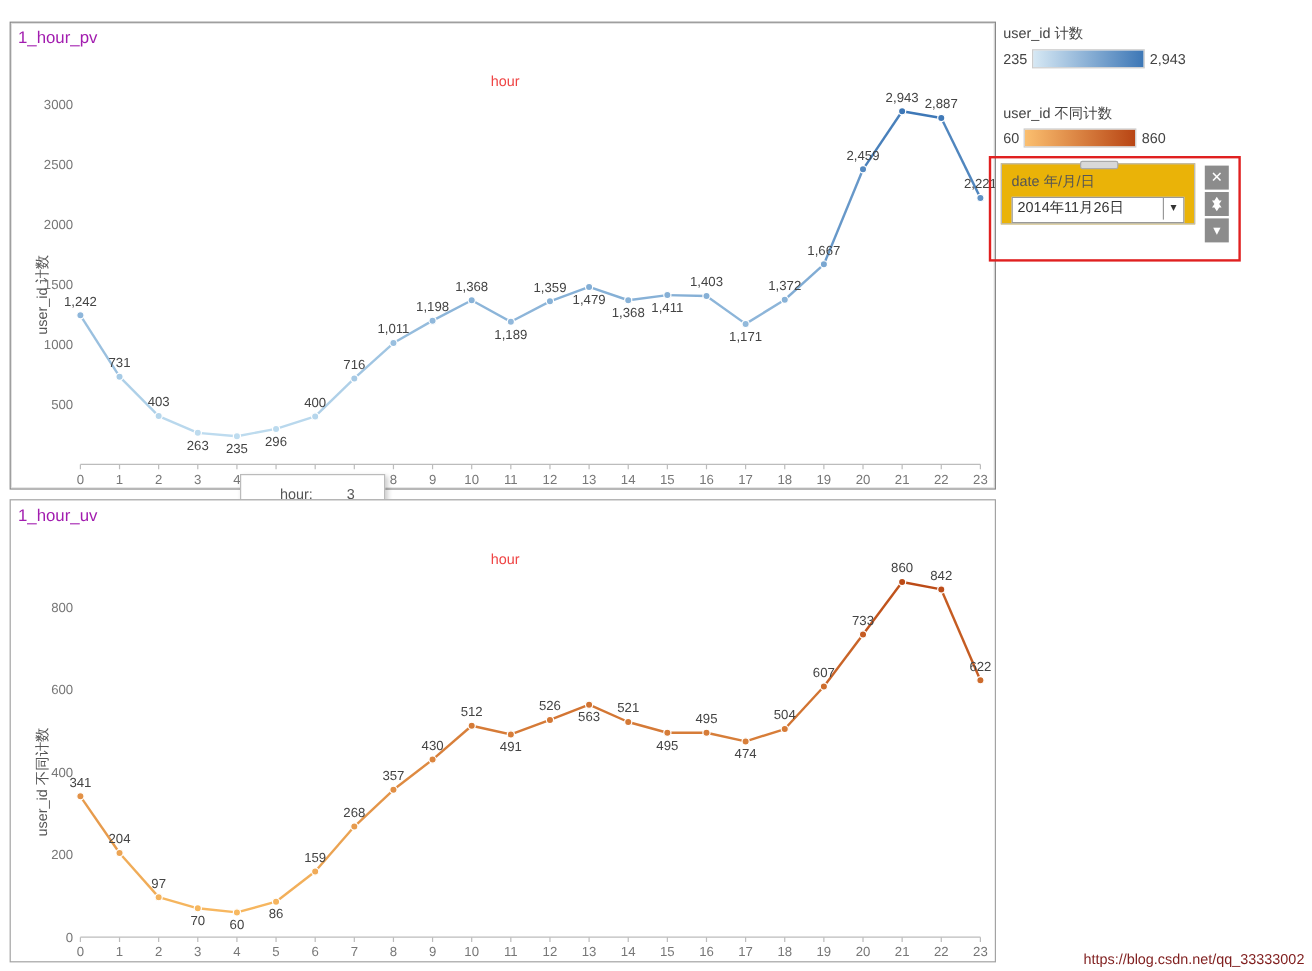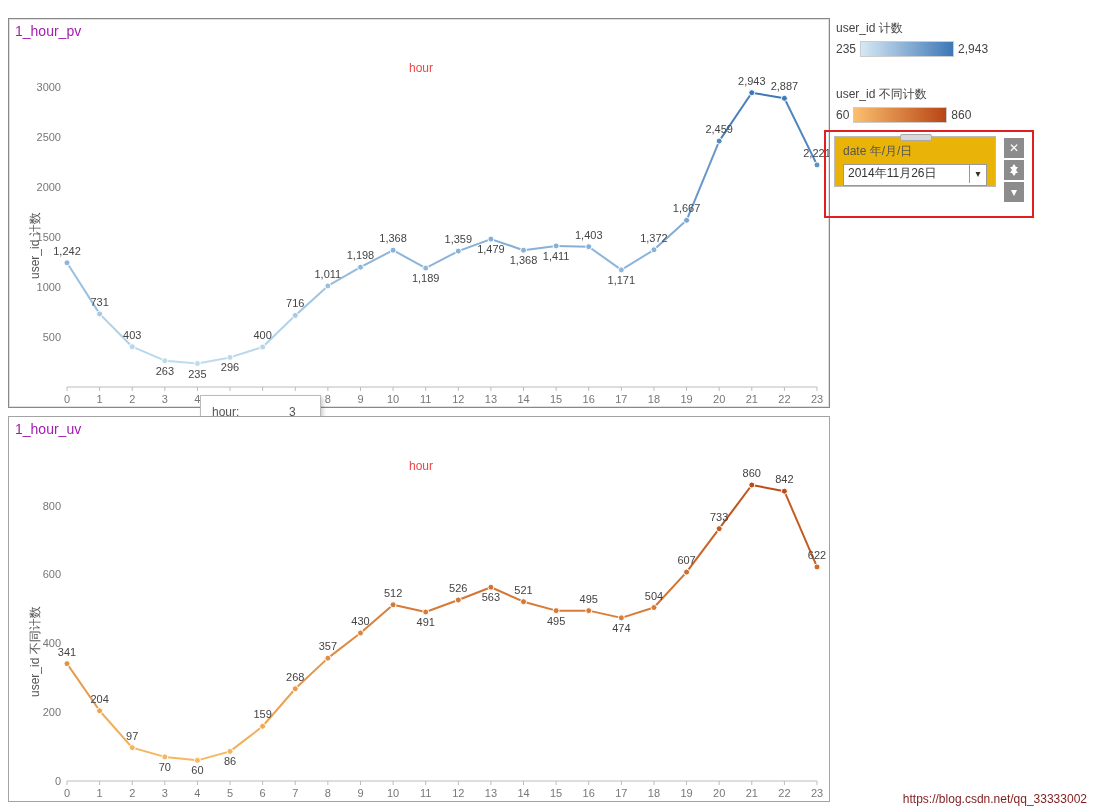--- a/index.html
+++ b/index.html
@@ -7,21 +7,21 @@
   .panel{position:absolute;border:1px solid #a3a3a3;background:#fff}
   .panel.selected{border:1px solid #888;box-shadow:0 0 0 1px #e0e0e0 inset}
   .panel-title{position:absolute;left:6px;top:4px;font-size:14px;color:#a21caf}
   .plot-title{position:absolute;font-size:12px;color:#ef4444}
   .ylabel{position:absolute;transform-origin:0 0;transform:rotate(-90deg);font-size:12px;color:#555;white-space:nowrap}
   svg{position:absolute}
   .tick-label{font-size:11px;fill:#777;text-anchor:middle}
   .ytick-label{font-size:11px;fill:#777;text-anchor:end}
   .data-label{font-size:11px;fill:#444;text-anchor:middle}
   .tooltip{position:absolute;background:#fff;border:1px solid #bbb;box-shadow:2px 2px 4px rgba(0,0,0,.2);padding:6px 8px;font-size:12px;color:#555}
-  .tooltip .k{text-align:left;padding-right:4px}
+  .tooltip .k{text-align:center;padding-right:4px}
   .legend{position:absolute;font-size:12px;color:#444}
   .grad-bar{height:14px;display:inline-block;vertical-align:middle;border:1px solid #ccc}
   .filter-box{position:absolute;border:2px solid #e02020;padding:4px 0 4px 0}
   .filter-inner{position:relative;border:1px solid #bbb;background:#eab308;margin:0 36px 0 8px;padding:6px 8px 0 8px}
   .filter-handle{position:absolute;left:50%;top:-3px;width:30px;height:5px;margin-left:-15px;background:#d8d8d8;border:1px solid #aaa;border-radius:2px}
   .filter-title{font-size:12px;color:#555;margin-bottom:4px}
   .filter-select{display:flex;align-items:flex-start;border:1px solid #999;height:20px;background:#fff}
   .filter-select .val{flex:1;padding:0 4px;font-size:12px;color:#333}
   .filter-select .caret{width:16px;text-align:center;border-left:1px solid #999;font-size:10px;color:#333;line-height:18px}
   .sidebtns{position:absolute;right:8px;top:6px;width:20px}

